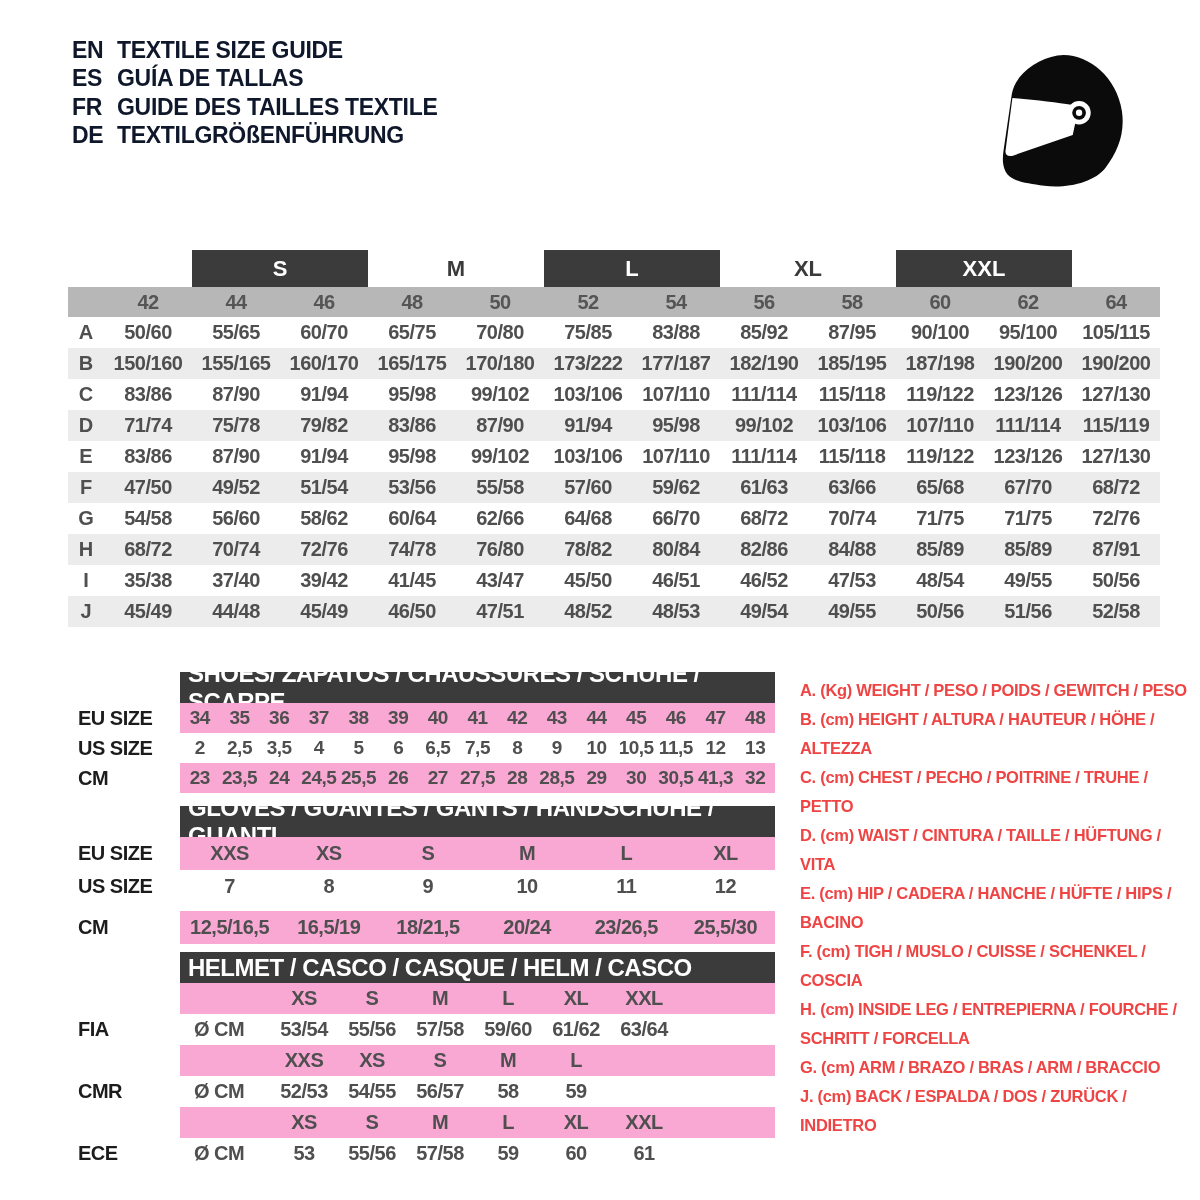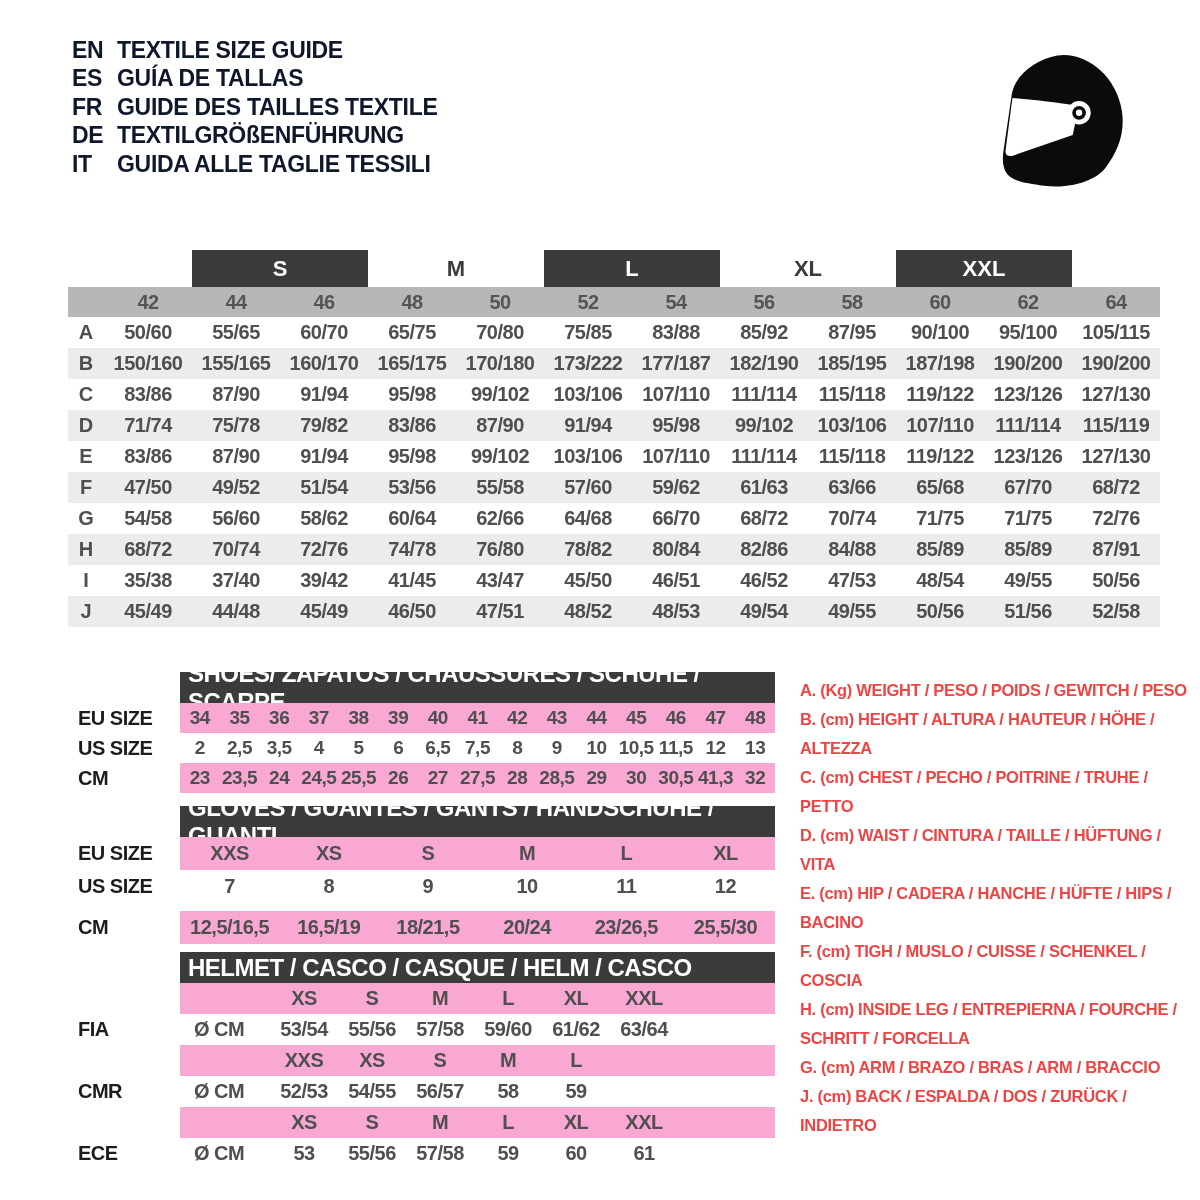--- a/index.html
+++ b/index.html
@@ -73,24 +73,20 @@
       <div class="lang-row">
         <div class="lang-code">FR</div>
         <div class="lang-title">GUIDE DES TAILLES TEXTILE</div>
       </div>
 
       <div class="lang-row">
         <div class="lang-code">DE</div>
         <div class="lang-title">TEXTILGRÖßENFÜHRUNG</div>
       </div>
 
-      <div class="lang-row">
-        <div class="lang-code">IT</div>
-        <div class="lang-title">GUIDA ALLE TAGLIE TESSILI</div>
-      </div>
     </div>
 
   <div class="helmet-icon">
     <svg width="172" height="162" viewBox="0 0 650 600" aria-hidden="true">
       <path d="M 300 68 C 400 52 523 138 544 278 C 556 362 528 432 482 492
                C 440 548 332 572 250 560 C 178 550 122 542 104 506
                C 90 474 94 452 96 430 L 128 212 C 142 140 220 81 300 68 Z" fill="#0b0b0b"></path>
       <path d="M 130 228 C 210 234 305 246 352 254 C 372 258 378 272 375 288
                L 358 368 L 132 446 C 114 451 102 443 104 428 Z" fill="#ffffff"></path>
       <circle cx="382" cy="284" r="44" fill="#ffffff"></circle>

